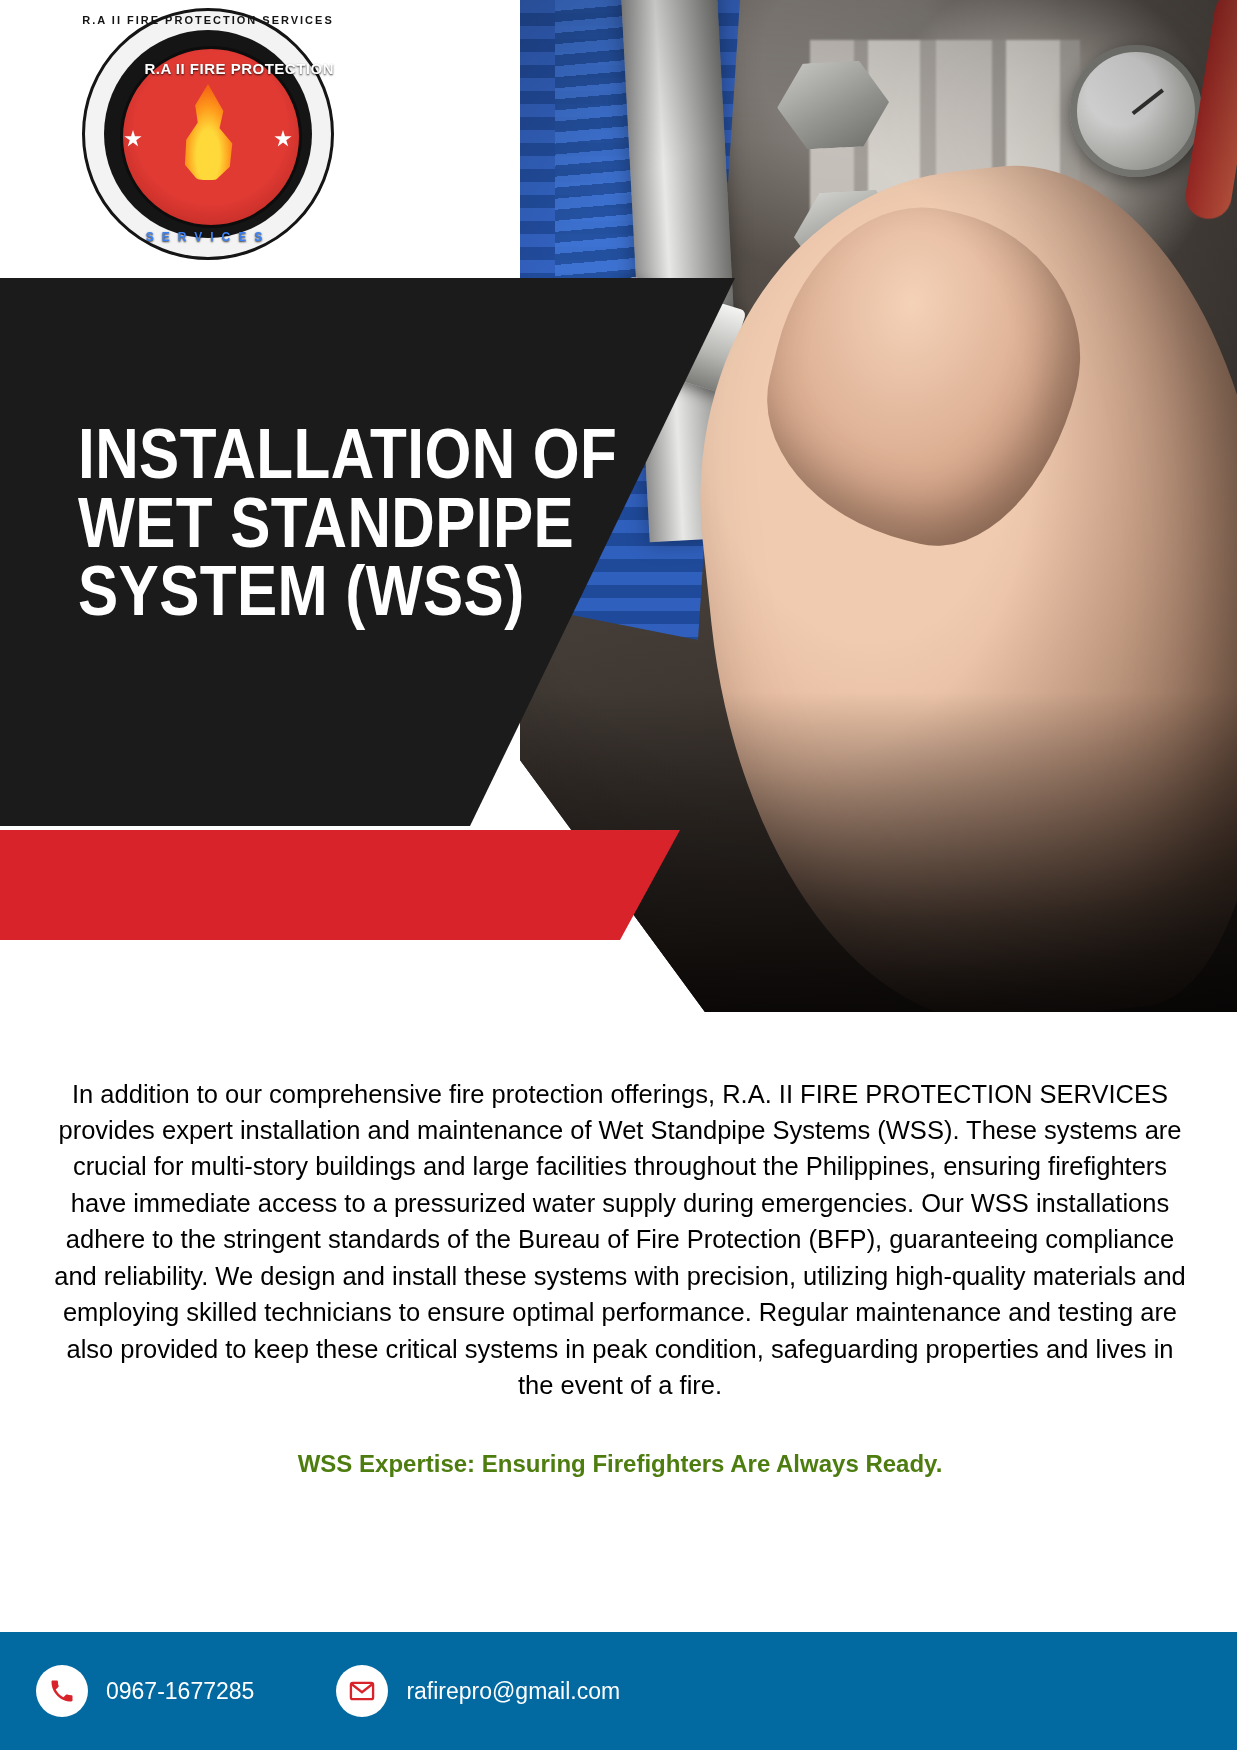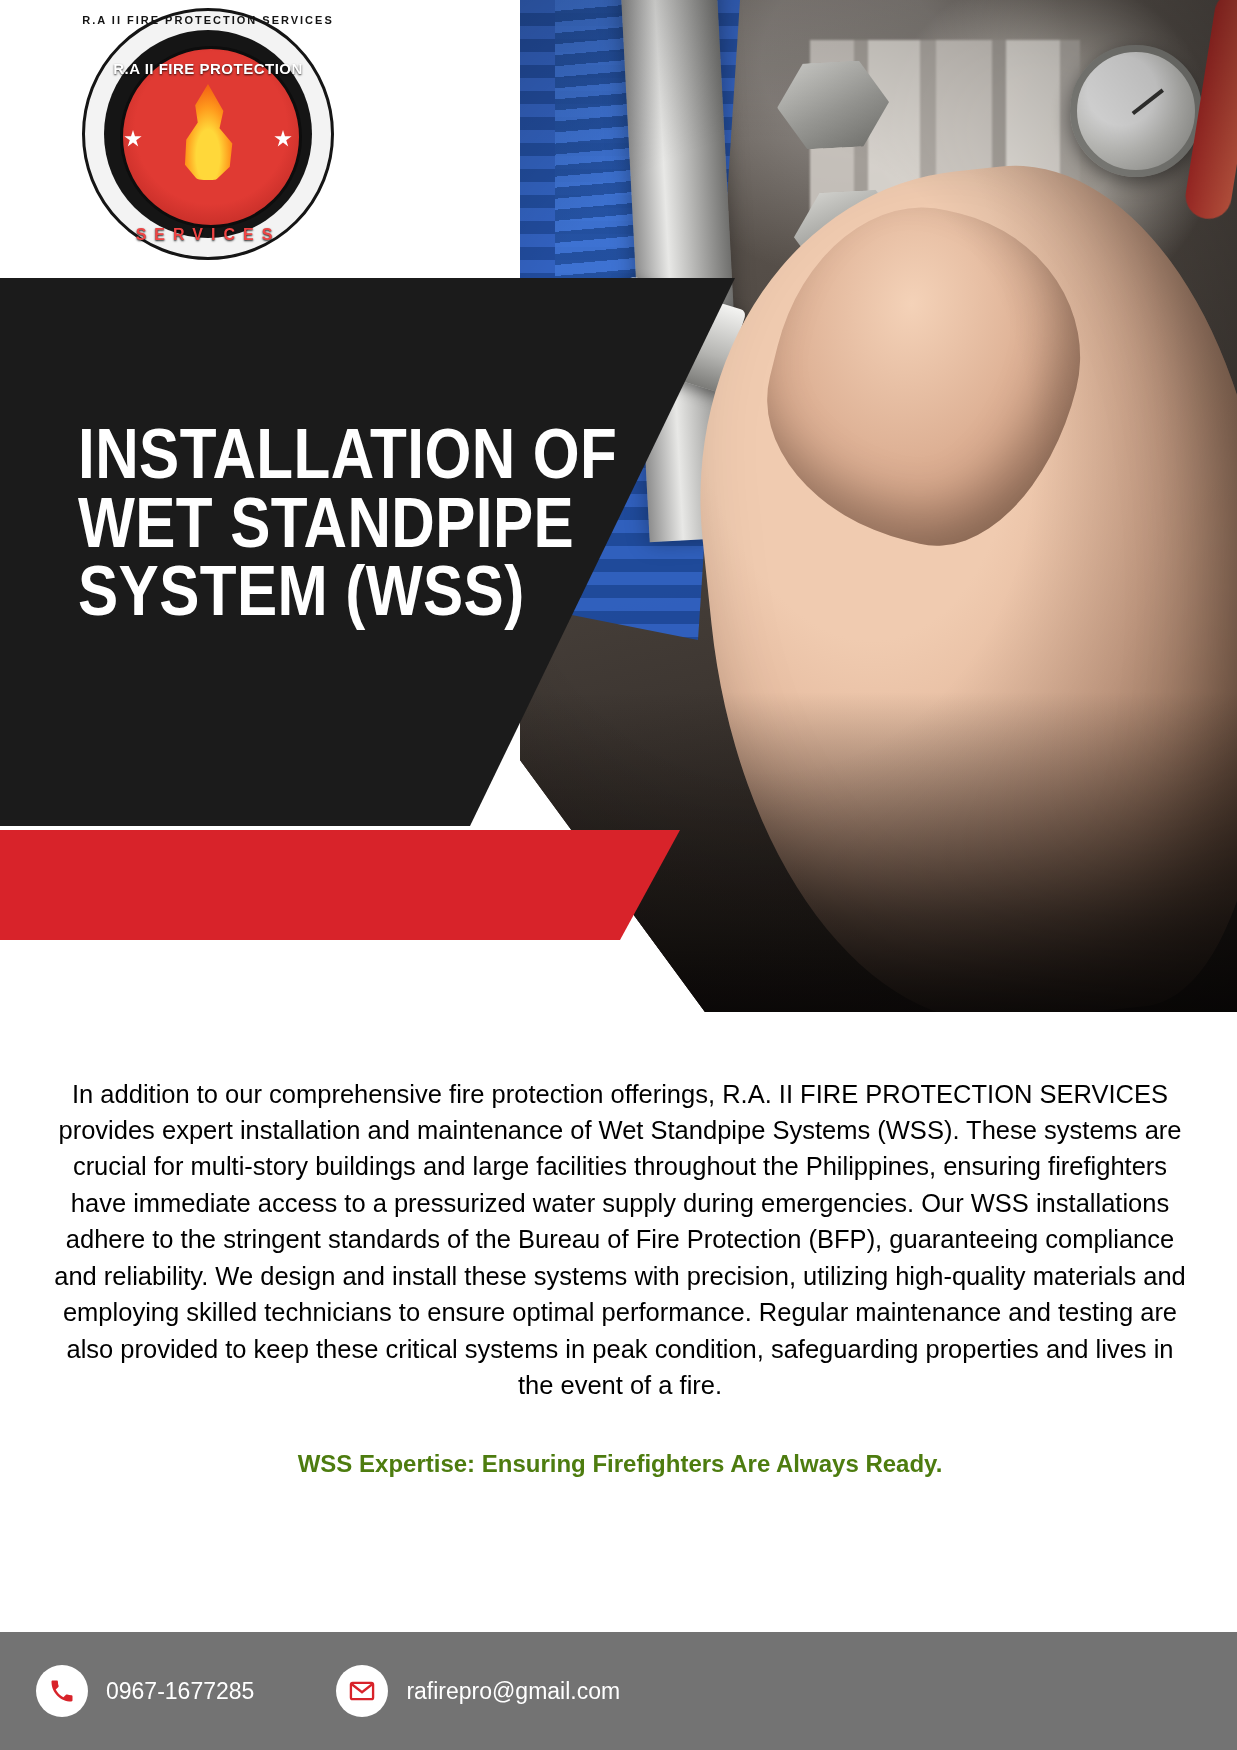--- a/index.html
+++ b/index.html
@@ -279,32 +279,32 @@
     letter-spacing: 2px;
   }
   .logo-top-band {
     top: 6px;
     font-size: 11px;
   }
   .logo-mid-band {
     position: absolute;
     left: 0; width: 252px;
     top: 52px;
-    text-align: center;
+    text-align: right;
     color: #ffffff;
     font-weight: 700;
     font-size: 15px;
     letter-spacing: 0.5px;
     z-index: 3;
     text-shadow: 0 1px 2px rgba(0,0,0,.8);
   }
   .logo-bottom-band {
     bottom: 16px;
-    color: #ef4444;
-    font-size: 16px;
+    color: #3b82f6;
+    font-size: 12px;
     letter-spacing: 8px;
     z-index: 3;
     text-shadow: 0 1px 2px rgba(0,0,0,.9);
   }
 
   
   .body-wrap {
     position: absolute;
     left: 50px; top: 1050px;
     width: 1140px;
@@ -321,21 +321,21 @@
     font-size: 24px;
     font-weight: 700;
     color: #4d7c0f;
   }
 
   
   .footer {
     position: absolute;
     left: 0; bottom: 0;
     width: 1237px; height: 118px;
-    background: #737373;
+    background: #0369a1;
     display: flex;
     align-items: center;
   }
   .f-item {
     display: flex;
     align-items: center;
     color: #ffffff;
   }
   .f-item.phone { margin-left: 36px; }
   .f-item.email { margin-left: 82px; text-align: center; }

